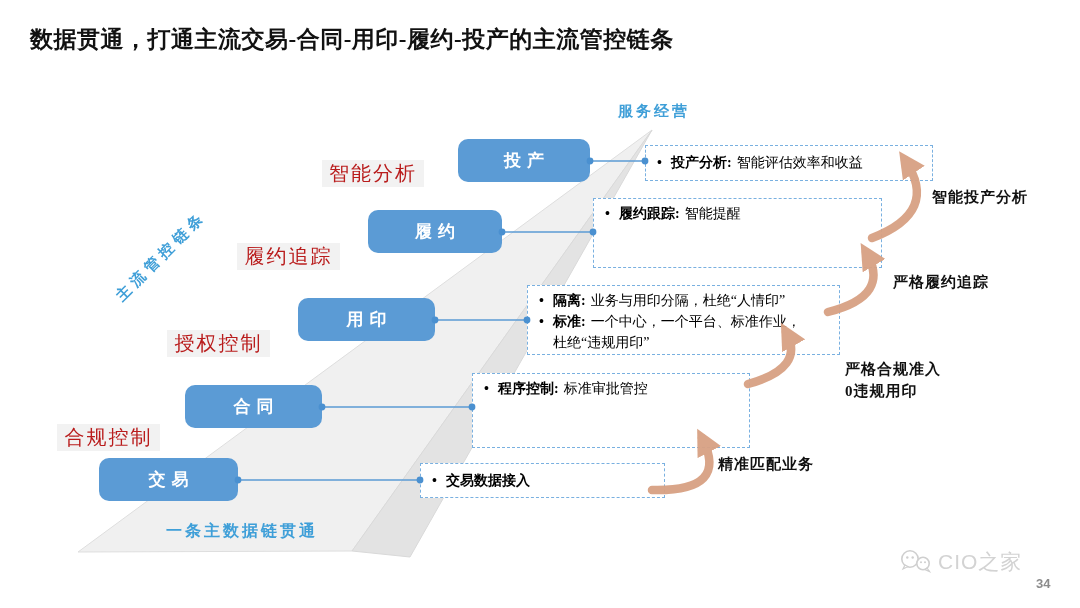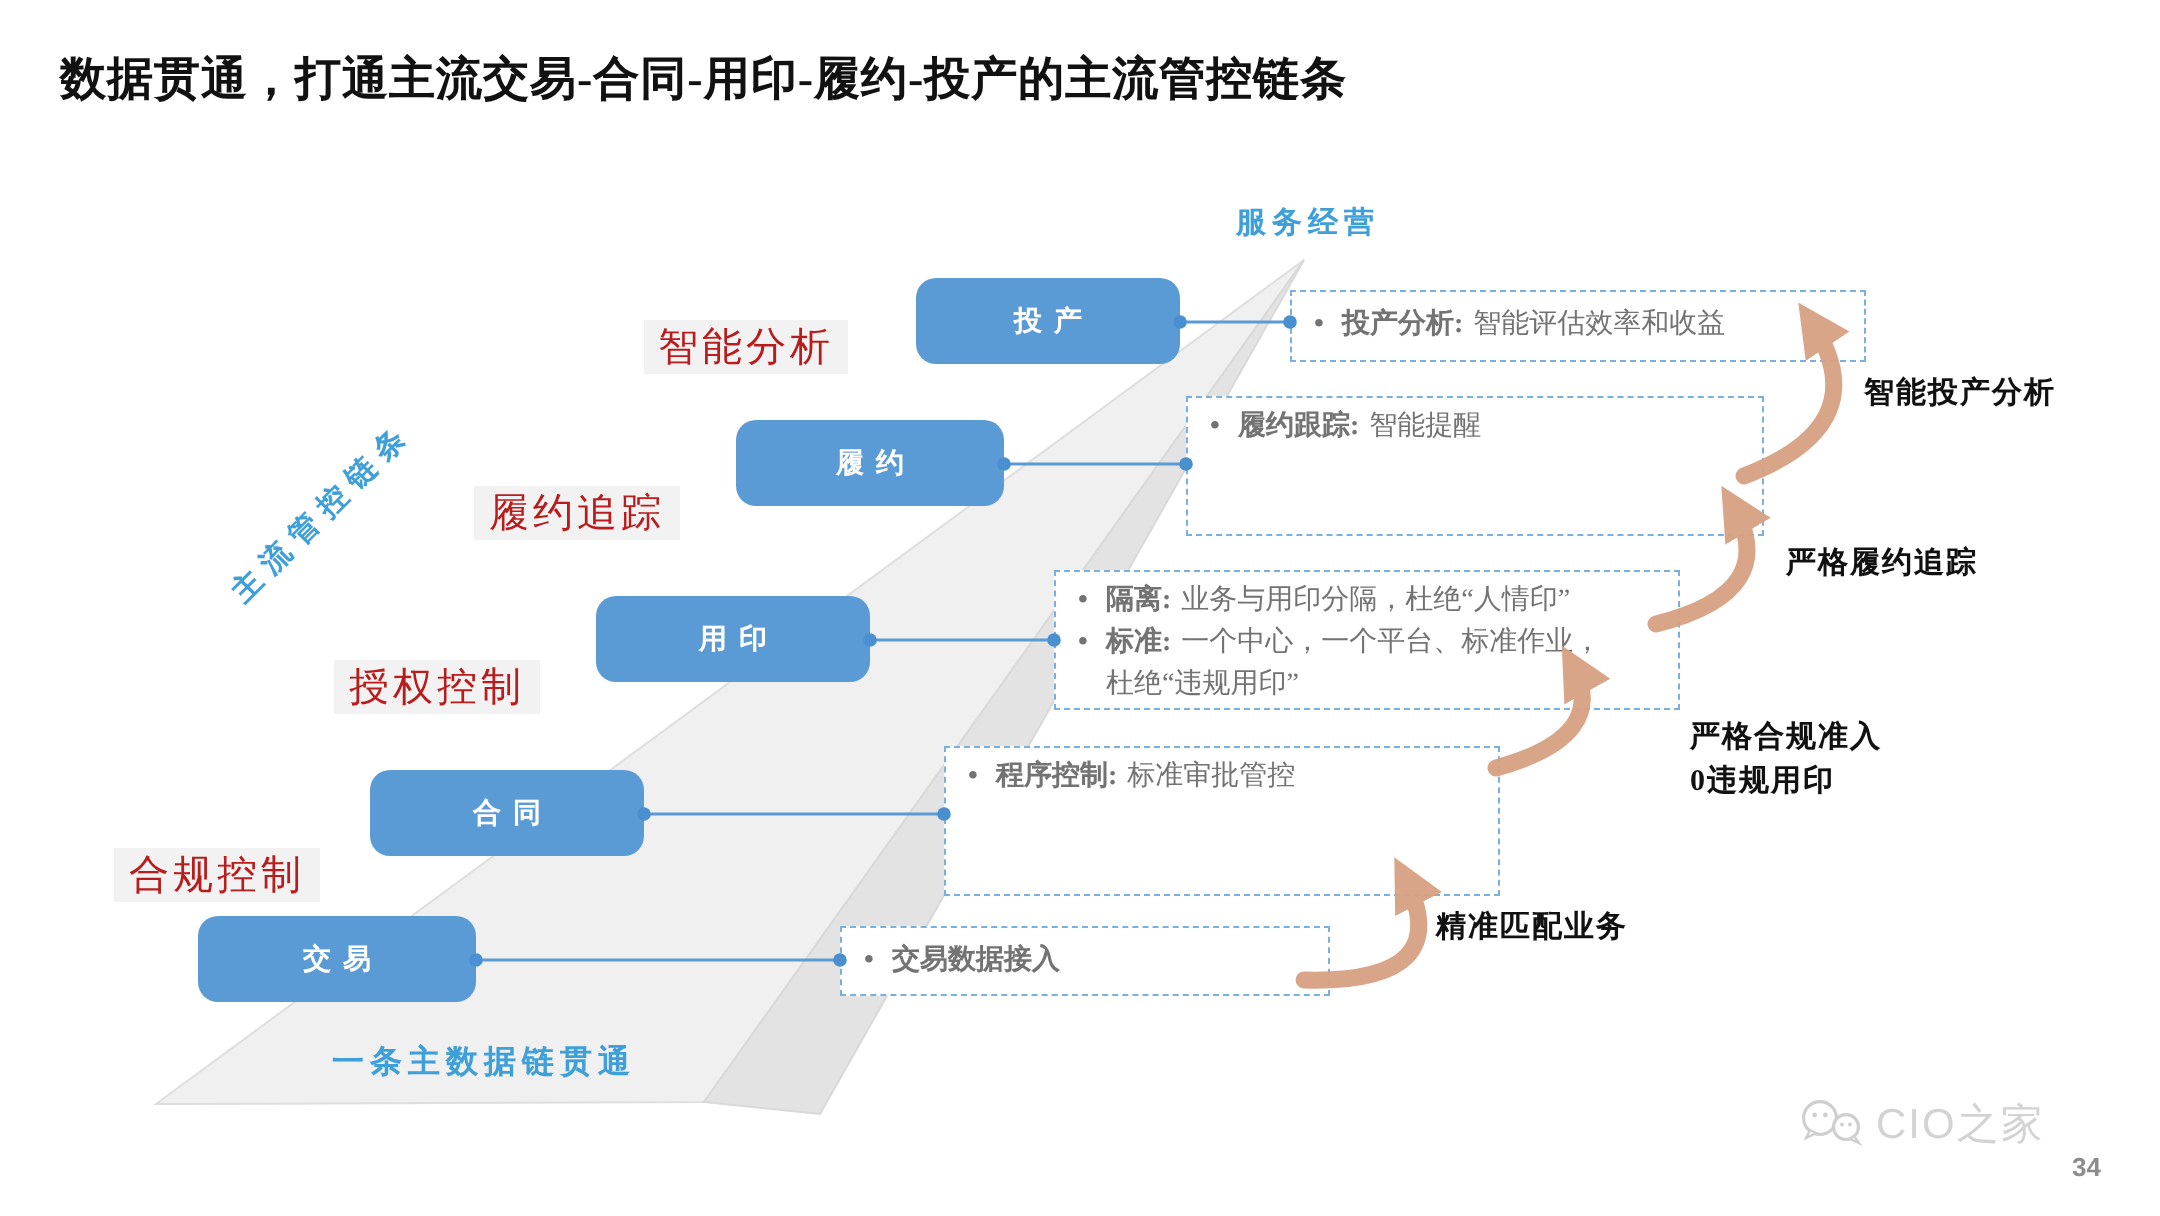--- a/index.html
+++ b/index.html
@@ -12,27 +12,27 @@
 
   svg.layer{left:0;top:0;width:1080px;height:608px;pointer-events:none;}
   #bg{z-index:1;} #fg{z-index:6;}
 
   .chain{color:#3f9fd8;font-weight:bold;z-index:2;}
   .chain.top{left:618px;top:102px;font-size:15px;letter-spacing:3px;}
   .chain.bottom{left:166px;top:521px;font-size:16px;letter-spacing:3px;}
   .chain.left{left:112px;top:292px;font-size:15px;letter-spacing:5px;white-space:nowrap;
               transform:rotate(-45deg);transform-origin:0 0;}
 
-  .node{background:#5b9bd5;border-radius:10px;color:#fff;font-weight:bold;font-size:14px;
+  .node{background:#5b9bd5;border-radius:10px;color:#fff;font-weight:bold;font-size:17px;
         letter-spacing:6px;display:flex;align-items:center;justify-content:center;
         z-index:3;text-indent:6px;}
   .side{background:#f2f2f2;color:#b91c1c;font-weight:normal;font-size:20px;letter-spacing:2px;
         display:flex;align-items:center;justify-content:center;z-index:3;}
   .anno{background:#fff;border:1px dashed #79b0e0;z-index:3;padding:4px 8px 2px 8px;
-        font-size:14px;color:#737373;line-height:21px;box-sizing:border-box;}
+        font-size:14px;color:#000000;line-height:21px;box-sizing:border-box;}
   .item{position:relative;padding-left:17px;white-space:pre-line;}
   .item::before{content:"\2022";position:absolute;left:3px;top:0;font-weight:bold;}
   .item .head{font-weight:bold;}
   .item .tail{margin-left:5px;}
   .result{color:#111;font-weight:bold;font-size:15px;letter-spacing:1px;z-index:5;
           line-height:22px;white-space:nowrap;}
 
   .footer-logo{left:898px;top:548px;z-index:5;display:flex;align-items:center;gap:4px;}
   .footer-logo .logo-text{color:#d3d3d3;font-size:21px;font-family:"Liberation Sans",sans-serif;
                           letter-spacing:1px;}

